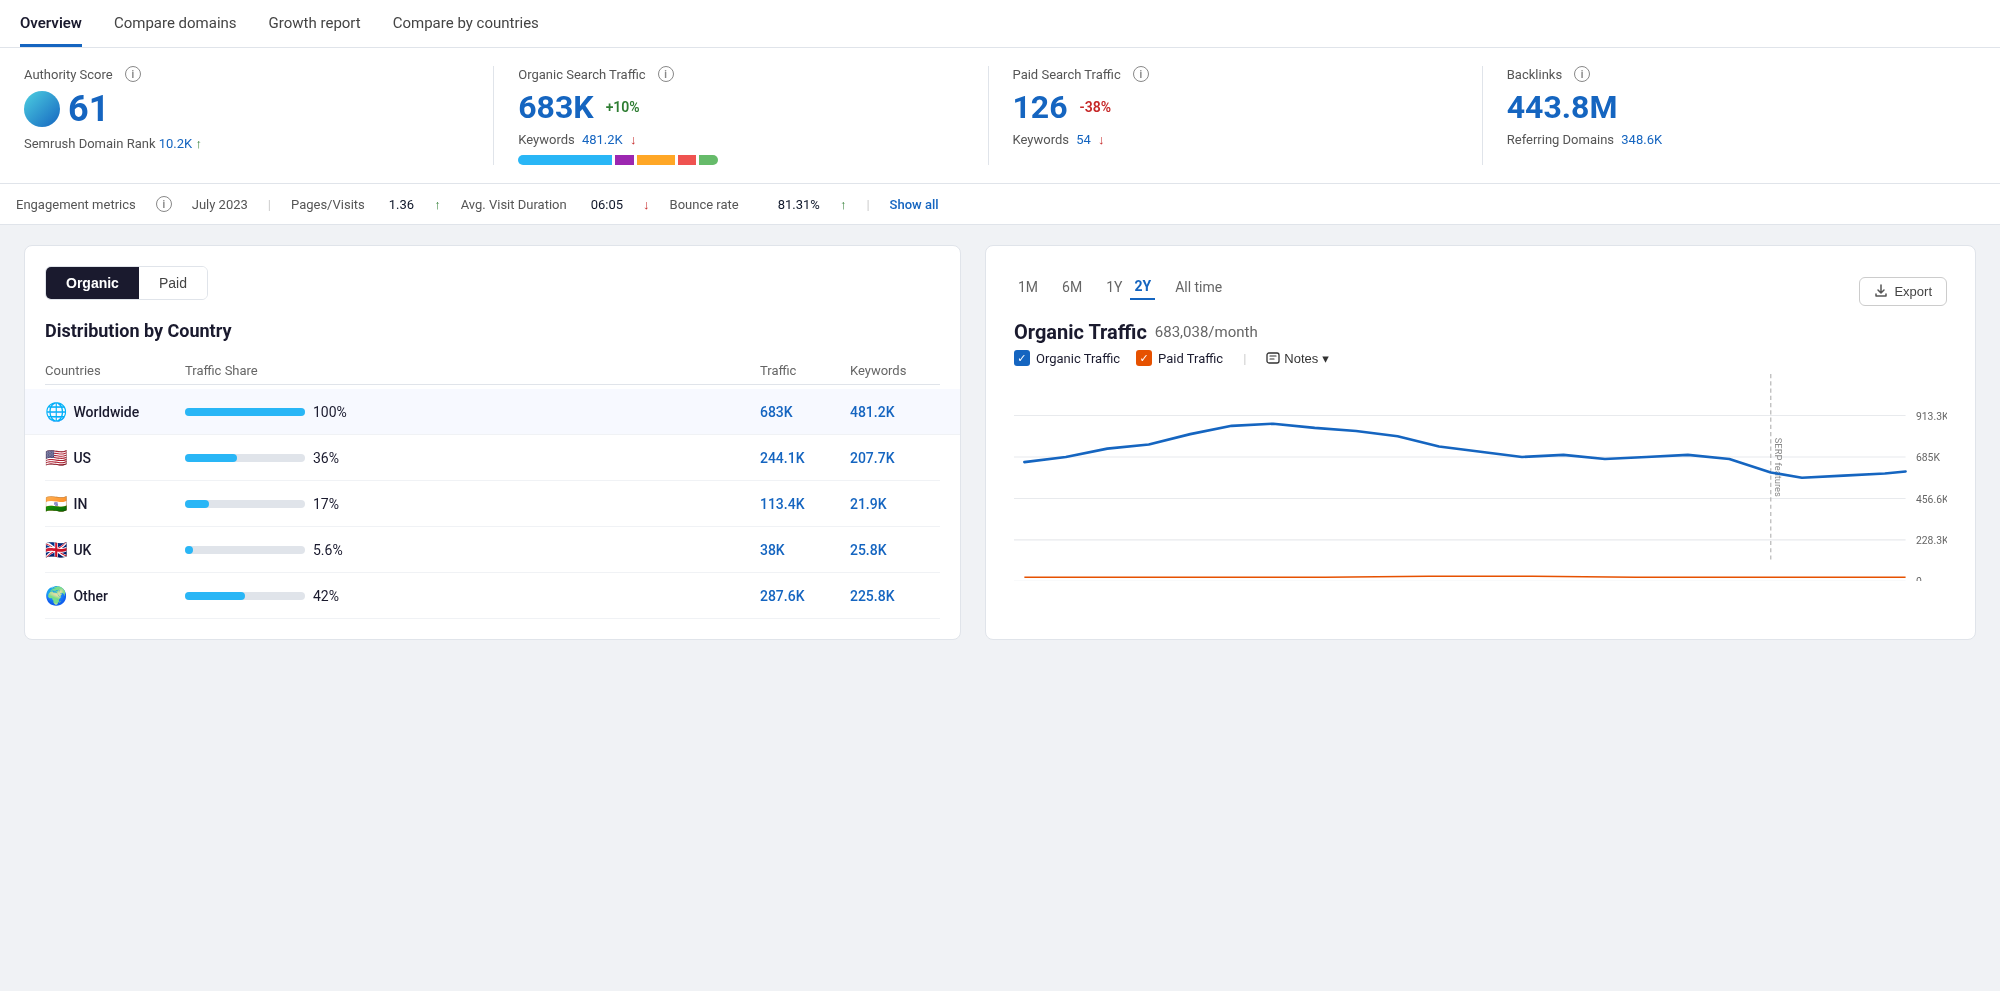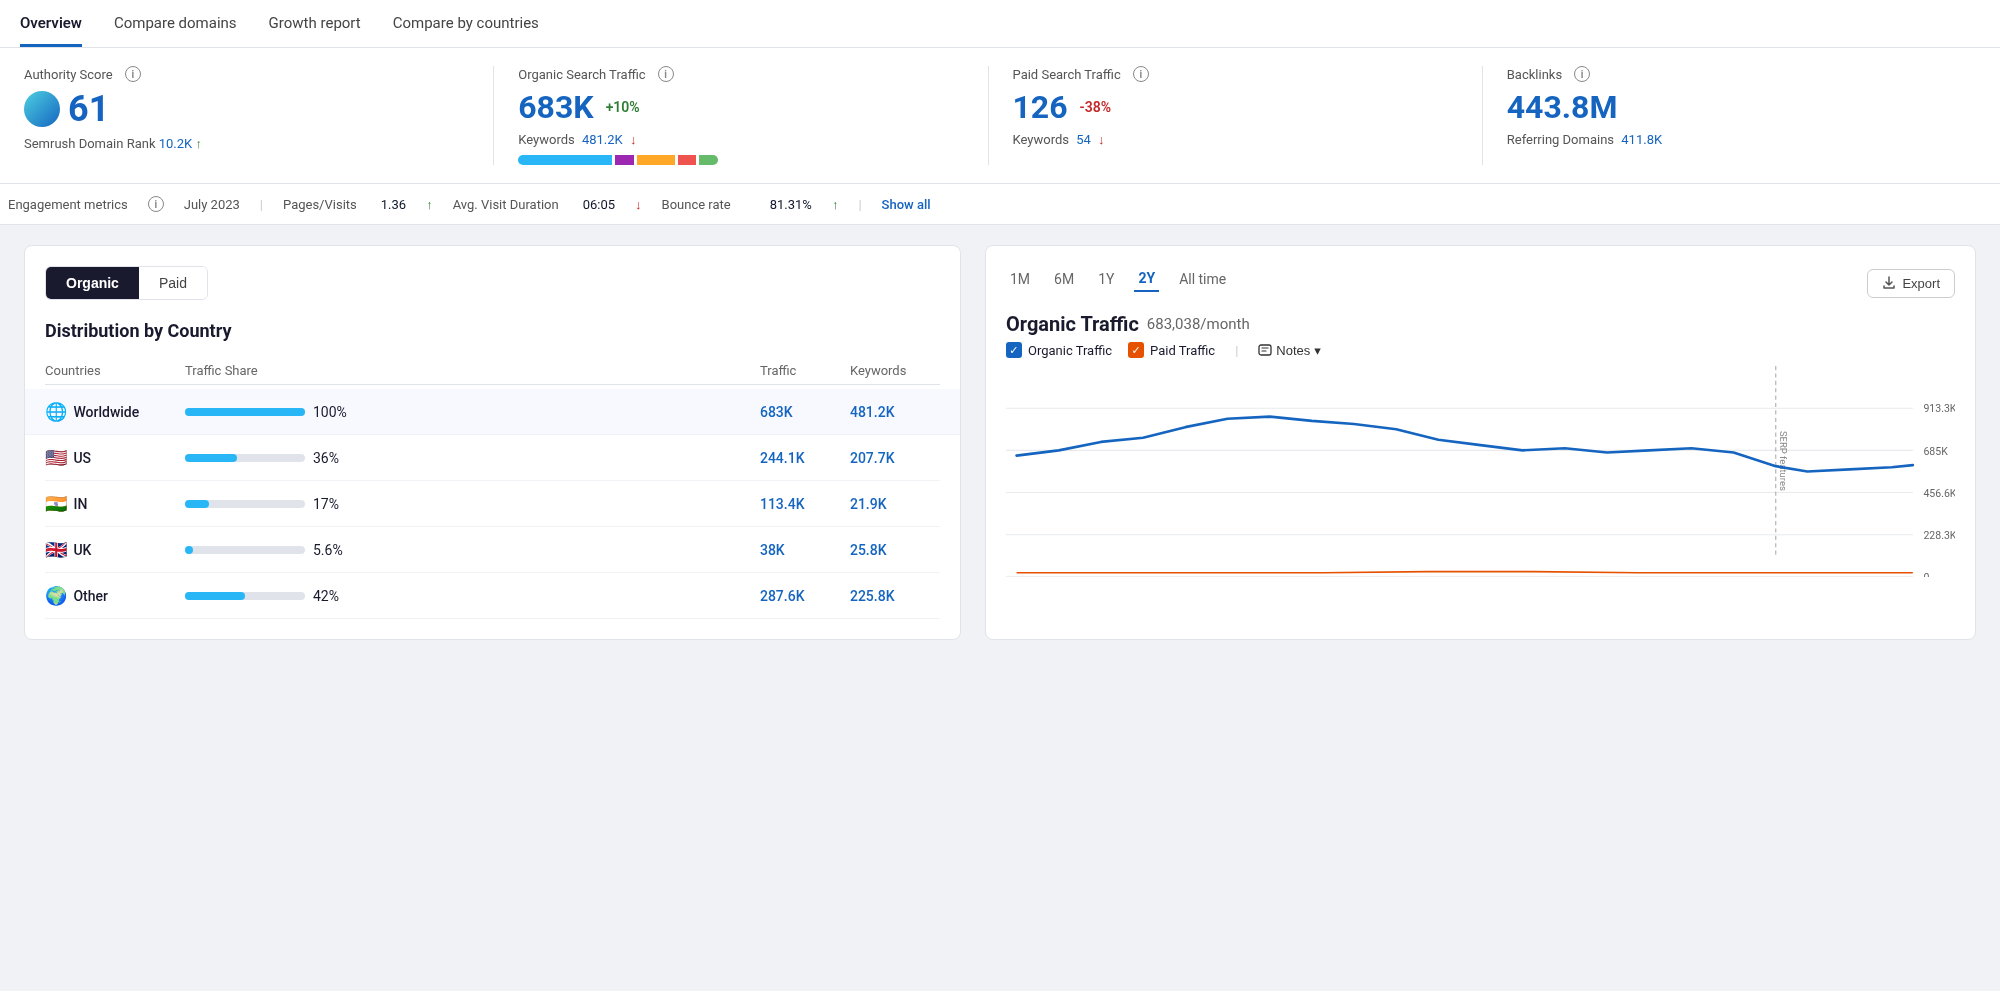--- a/index.html
+++ b/index.html
@@ -21,31 +21,31 @@
     .badge-up { color: #2e7d32; font-size: 13px; font-weight: 600; }
     .badge-down { color: #c62828; font-size: 13px; font-weight: 600; }
     .badge-positive { color: #2e7d32; font-size: 14px; font-weight: 600; margin-left: 4px; }
     .badge-negative { color: #c62828; font-size: 14px; font-weight: 600; margin-left: 4px; }
 
     .info-icon { width: 16px; height: 16px; border: 1.5px solid #888; border-radius: 50%; display: inline-flex; align-items: center; justify-content: center; font-size: 10px; color: #888; font-weight: 700; cursor: pointer; }
 
     .keyword-bar-container { margin-top: 8px; display: flex; gap: 3px; height: 10px; border-radius: 5px; overflow: hidden; width: 200px; }
     .keyword-bar-seg { height: 100%; }
 
-    .engagement-bar { background: #fff; border-bottom: 1px solid #e0e4ea; padding: 12px 8px; display: flex; align-items: center; gap: 20px; font-size: 13px; color: #555; }
+    .engagement-bar { background: #fff; border-bottom: 1px solid #e0e4ea; padding: 12px 16px; display: flex; align-items: center; gap: 20px; font-size: 13px; color: #555; }
     .engagement-bar .sep { color: #ccc; }
     .engagement-bar .blue { color: #0f172a; }
     .engagement-bar .green { color: #2e7d32; }
     .engagement-bar .red { color: #c62828; }
     .show-all { color: #1565c0; cursor: pointer; font-weight: 500; }
 
     .main-content { padding: 20px 24px; display: flex; gap: 24px; }
 
     .left-panel { width: 48%; background: #fff; border-radius: 8px; border: 1px solid #e0e4ea; padding: 20px; }
-    .right-panel { flex: 1; background: #fff; border-radius: 8px; border: 1px solid #e0e4ea; padding: 20px; }
+    .right-panel { flex: 1; background: #fff; border-radius: 8px; border: 1px solid #e0e4ea; padding: 28px; }
 
     .tab-switcher { display: flex; border: 1px solid #e0e4ea; border-radius: 6px; overflow: hidden; width: fit-content; margin-bottom: 20px; }
     .tab-btn { padding: 8px 20px; font-size: 14px; cursor: pointer; background: #fff; color: #444; border: none; outline: none; }
     .tab-btn.active { background: #1a1a2e; color: #fff; font-weight: 600; }
 
     .section-title { font-size: 18px; font-weight: 700; margin-bottom: 16px; }
 
     .table-header { display: grid; grid-template-columns: 140px 1fr 90px 90px; font-size: 13px; color: #666; padding: 6px 0; border-bottom: 1px solid #e0e4ea; margin-bottom: 4px; }
     .table-row { display: grid; grid-template-columns: 140px 1fr 90px 90px; padding: 12px 0; border-bottom: 1px solid #f0f2f5; align-items: center; font-size: 14px; }
     .table-row.highlighted { background: #f7f9ff; margin: 0 -20px; padding: 12px 20px; }
@@ -147,21 +147,21 @@
   <div class="metric-block">
     <div class="metric-label">
       <span>Backlinks</span>
       <span class="info-icon">i</span>
     </div>
     <div class="metric-value">
       <span>443.8M</span>
     </div>
     <div class="metric-sub">
       <span>Referring Domains</span>
-      <span class="blue" style="margin-left:4px;">411.8K</span>
+      <span class="blue" style="margin-left:4px;">348.6K</span>
     </div>
   </div>
 </div>
 
 <div class="engagement-bar">
   <span>Engagement metrics</span>
   <span class="info-icon">i</span>
   <span>July 2023</span>
   <span class="sep">|</span>
   <span>Pages/Visits</span>
@@ -267,21 +267,21 @@
   </div>
       </div>
   </div>
 
   <div class="right-panel">
 
     <div style="display:flex;align-items:center;margin-bottom:12px;">
       <div class="time-filter-row" id="time-filters-container">
           <span class="time-btn" style="margin-right: 12px;">1M</span>
           <span class="time-btn" style="margin-right: 12px;">6M</span>
-          <span class="time-btn" style="margin-right: 12px;">1Y</span>
+          <span class="time-btn" style="">1Y</span>
           <span class="time-btn active" style="margin-right: 12px;">2Y</span>
           <span class="time-btn" style="margin-right: 19px;">All time</span>
         </div>
       <button class="export-btn">
         <svg width="14" height="14" viewBox="0 0 14 14" fill="none">
             <path d="M7 1v8M4 6l3 3 3-3M2 10v2h10v-2" stroke="#555" stroke-width="1.5" stroke-linecap="round" stroke-linejoin="round"></path>
           </svg>
         <span>Export</span>
       </button>
     </div>

